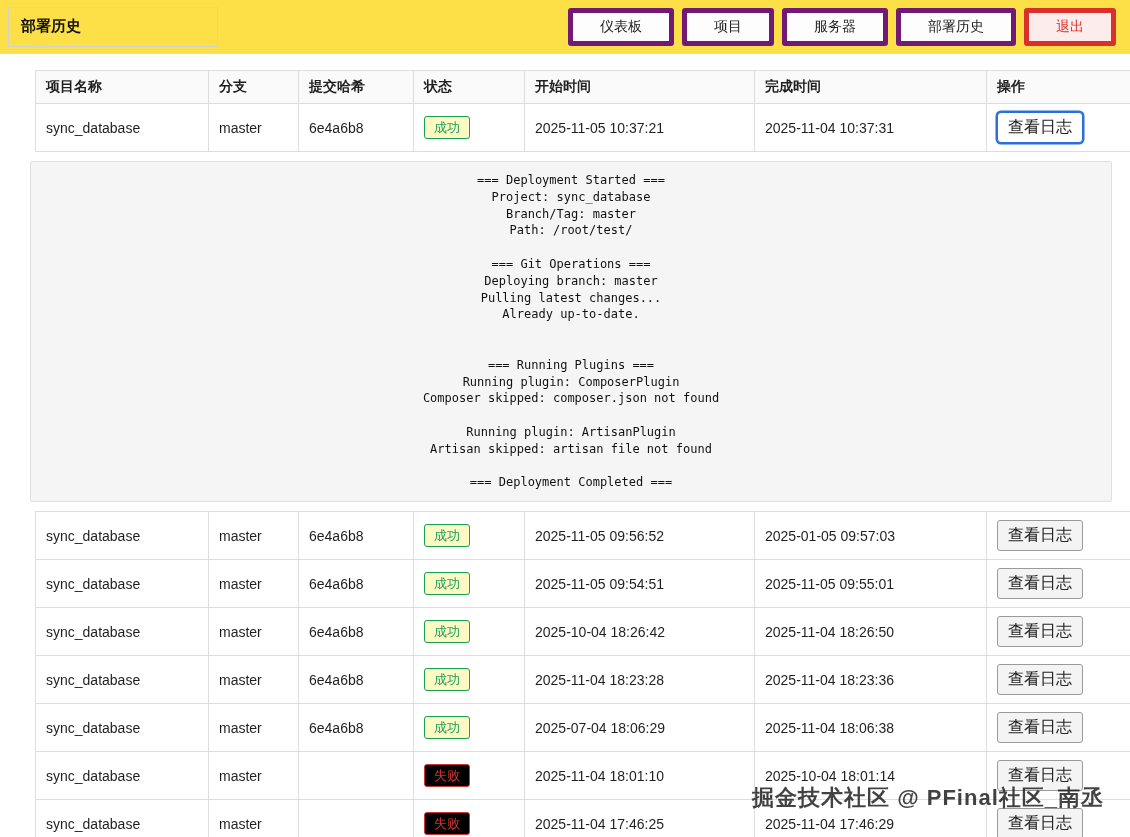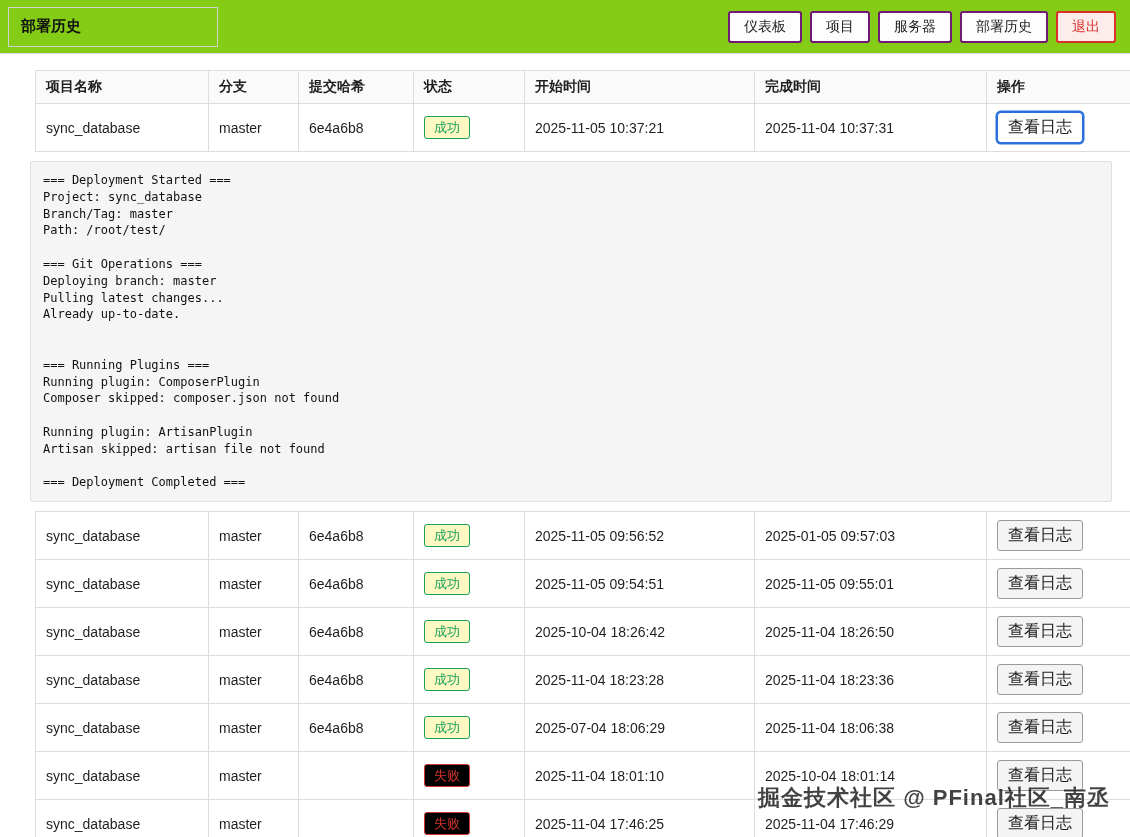--- a/index.html
+++ b/index.html
@@ -5,34 +5,34 @@
   * { box-sizing: border-box; margin: 0; padding: 0; }
   html, body {
     width: 1130px; height: 837px; overflow: hidden;
     background: #fff; color: #1f1f1f;
     font-family: "Liberation Sans", sans-serif;
   }
   body { position: relative; }
 
   
   .topbar {
-    height: 54px; background: #84cc16; border-bottom: 1px solid #dcdcdc;
+    height: 54px; background: #fde047; border-bottom: 1px solid #dcdcdc;
     display: flex; align-items: center; justify-content: space-between;
     padding: 0 14px 0 8px;
   }
   .title-box {
     width: 210px; height: 40px; border: 1px solid #d2d2d2;
     display: flex; align-items: center; padding-left: 12px;
     font-size: 15px; font-weight: 700; color: #111;
   }
   .nav { display: flex; gap: 8px; }
   .nav-btn {
     font-family: inherit; font-size: 14px; color: #222;
-    background: #fdfdfd; border: 2px solid #701a75; border-radius: 3px;
-    padding: 5px 14px; cursor: pointer; white-space: nowrap;
+    background: #fdfdfd; border: 5px solid #701a75; border-radius: 3px;
+    padding: 5px 27px; cursor: pointer; white-space: nowrap;
   }
   .nav-btn.danger { color: #d8302a; border-color: #d8302a; background: #fdecec; }
 
   
   .content { margin: 16px 10px 0 22px; }
   table { width: 100%; border-collapse: collapse; table-layout: fixed; background: #fff; margin-left: 13px; }
   th, td {
     border: 1px solid #ddd; padding: 8px 10px; font-size: 14px;
     text-align: left; vertical-align: middle; overflow: hidden; white-space: nowrap;
   }
@@ -56,25 +56,25 @@
     box-shadow: 0 0 0 1.5px #2a6fdb; border-radius: 4px;
   }
 
   
   .log-panel {
     margin: 9px 8px; background: #f5f5f5; border: 1px solid #e0e0e0;
     border-radius: 2px; padding: 10px 12px;
   }
   .log-text {
     font-family: "DejaVu Sans Mono", monospace; font-size: 12px;
-    line-height: 16.8px; white-space: pre-wrap; color: #111;
+    line-height: 16.8px; white-space: pre-wrap; color: #111; text-align: center;
   }
 
   .watermark {
-    position: absolute; top: 783px; right: 20px;
+    position: absolute; top: 783px; right: 26px;
     font-size: 22px; font-weight: 700; letter-spacing: 1px;
     color: rgba(25, 25, 25, 0.82); pointer-events: none; z-index: 5;
   }
 </style>
 </head>
 <body>
 
 <div class="topbar">
   <div class="title-box">部署历史</div>
   <div class="nav">

